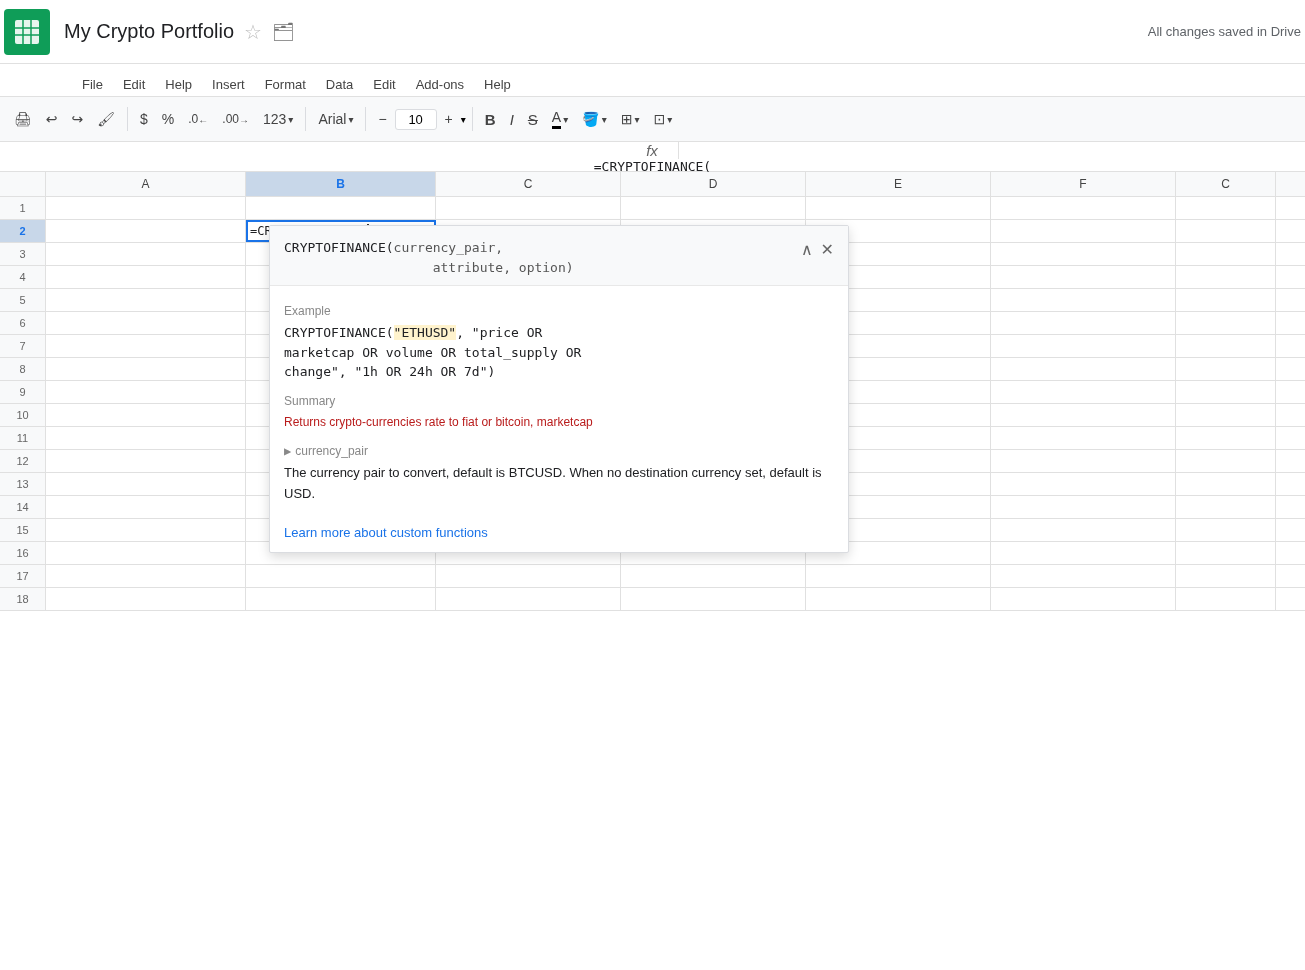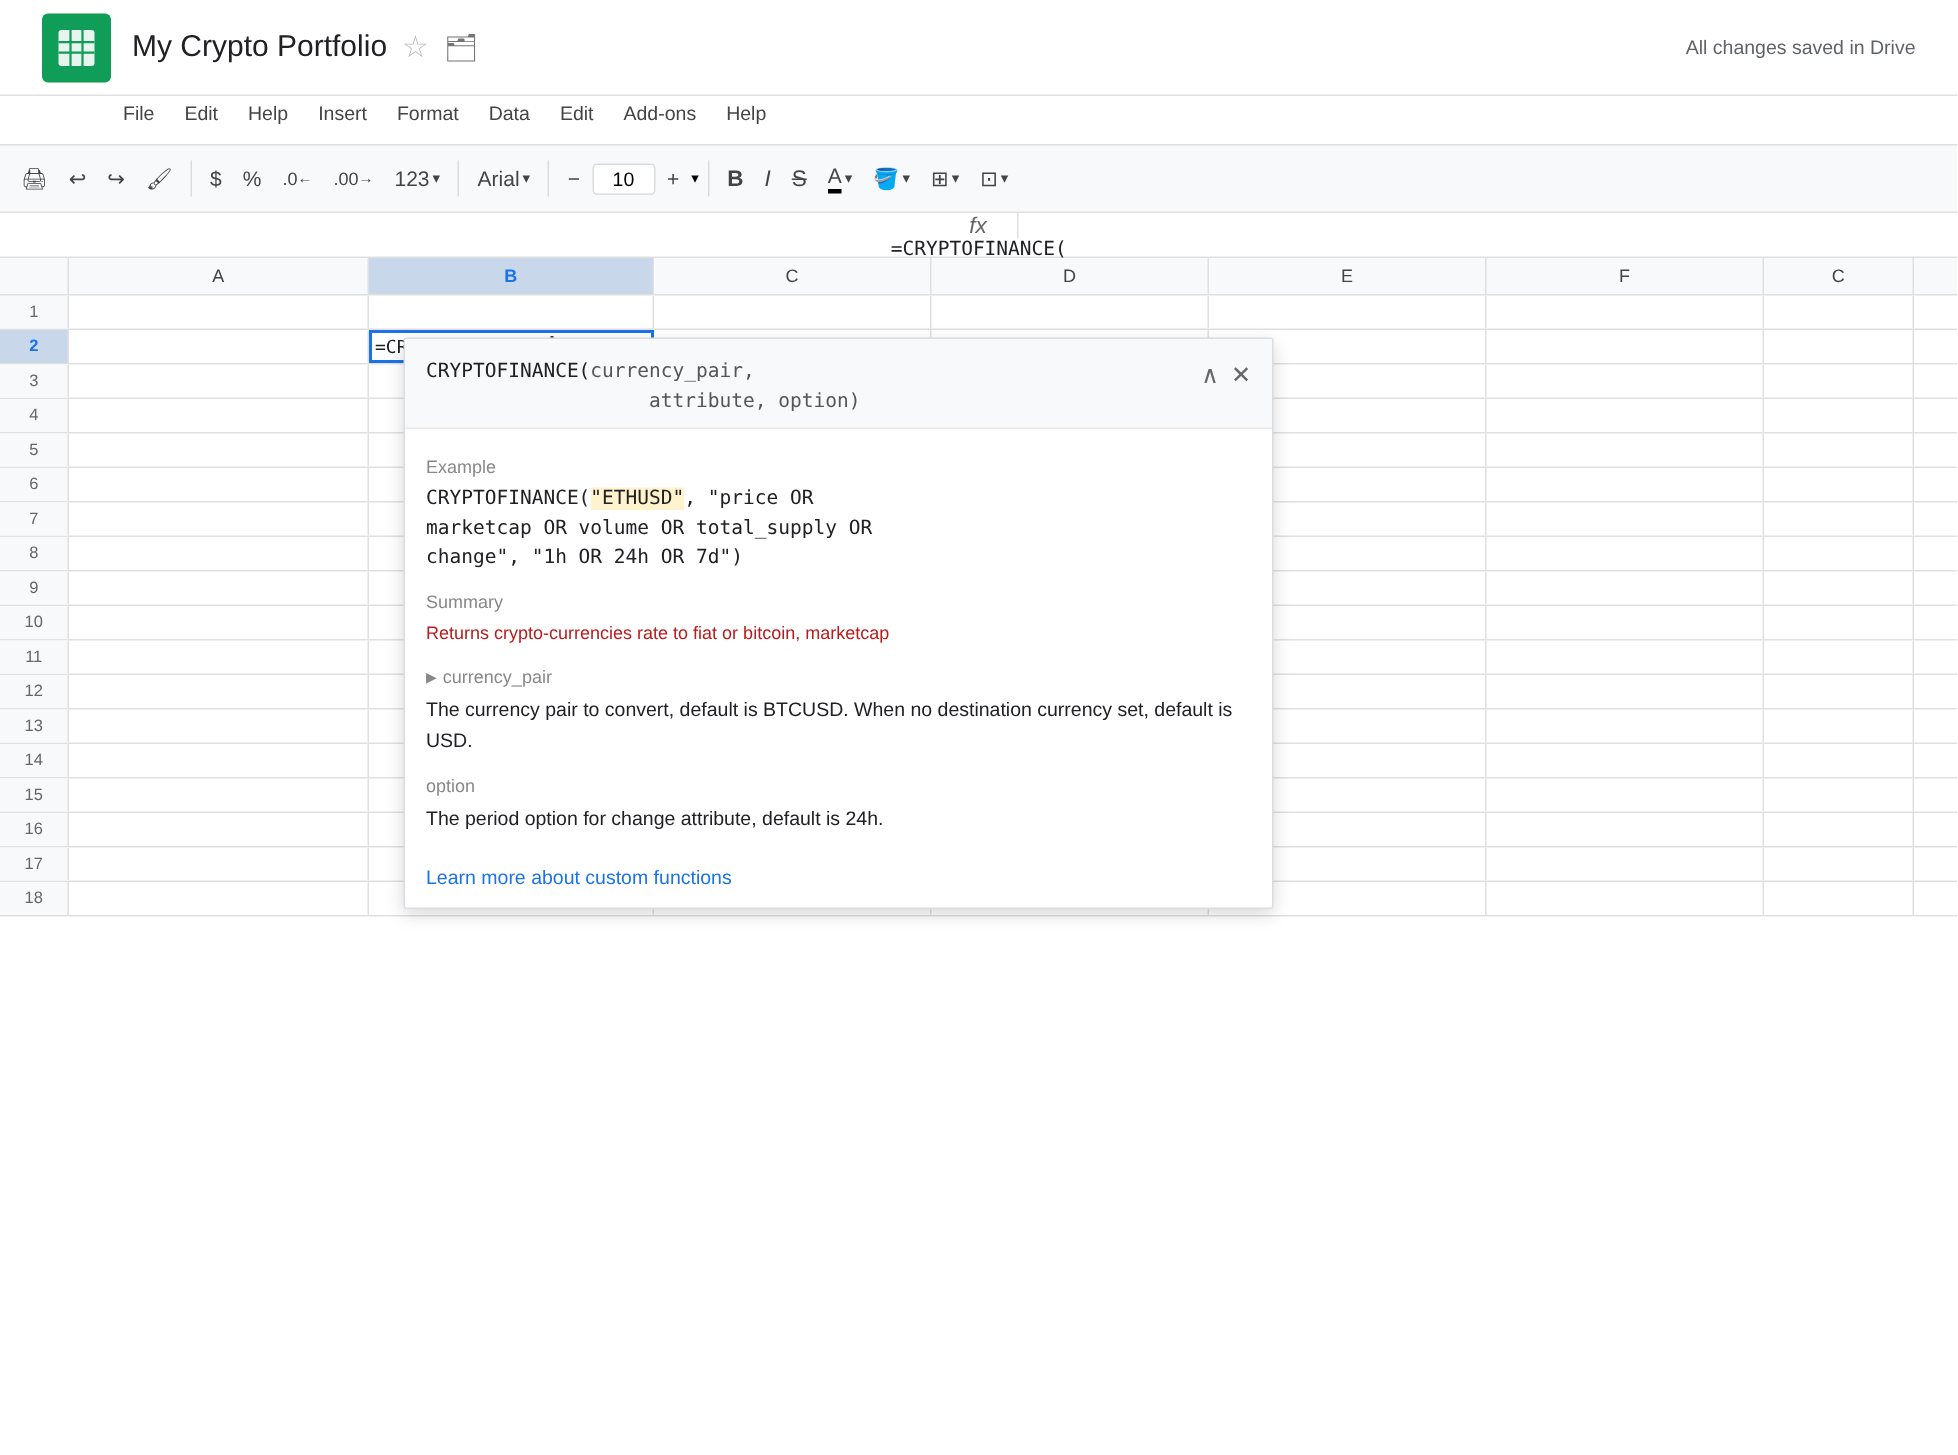--- a/index.html
+++ b/index.html
@@ -4,21 +4,21 @@
   <style>
     * { box-sizing: border-box; margin: 0; padding: 0; }
     body { font-family: Arial, sans-serif; font-size: 13px; background: #fff; overflow: hidden; width: 1305px; height: 970px; }
 
     
     #top-bar {
       display: flex;
       align-items: center;
       height: 64px;
       background: #fff;
-      padding: 0 28px;
+      padding: 0 4px;
       border-bottom: 1px solid #e0e0e0;
     }
     #app-icon {
       width: 46px;
       height: 46px;
       background: #0f9d58;
       border-radius: 4px;
       display: flex;
       align-items: center;
       justify-content: center;
@@ -28,21 +28,21 @@
     #app-icon svg { width: 28px; height: 28px; }
     #title-area { display: flex; align-items: center; gap: 10px; }
     #doc-title { font-size: 20px; font-weight: 400; color: #202124; }
     #star-icon { color: #bdbdbd; font-size: 20px; cursor: pointer; }
     #folder-icon { color: #757575; font-size: 18px; }
     #saved-status { margin-left: auto; color: #5f6368; font-size: 13px; }
 
     
     #menu-bar {
       display: flex;
-      align-items: flex-start;
+      align-items: flex-end;
       height: 32px;
       padding: 0 72px;
       background: #fff;
     }
     .menu-item {
       padding: 4px 10px;
       color: #444;
       font-size: 13px;
       cursor: pointer;
       border-radius: 3px;
@@ -622,22 +622,18 @@
       </div>
       <div class="popup-section-label">Summary</div>
       <div class="popup-summary">Returns crypto-currencies rate to fiat or bitcoin, marketcap</div>
       <div style="margin-top:10px;">
         <div class="param-row">
           <span class="popup-arrow">▶</span>
           <span class="popup-section-label param-active" style="margin-top:0;">currency_pair</span>
         </div>
         <div class="popup-param-desc">The currency pair to convert, default is BTCUSD. When no destination currency set, default is USD.</div>
       </div>
-      <div style="margin-top:10px;">
-        <div class="popup-section-label">option</div>
-        <div class="popup-param-desc">The period option for change attribute, default is 24h.</div>
-      </div>
     </div>
     <div id="popup-footer">
       <a id="learn-more-link" href="#">Learn more about custom functions</a>
     </div>
   </div>
 </div>
 
 </body></html>

